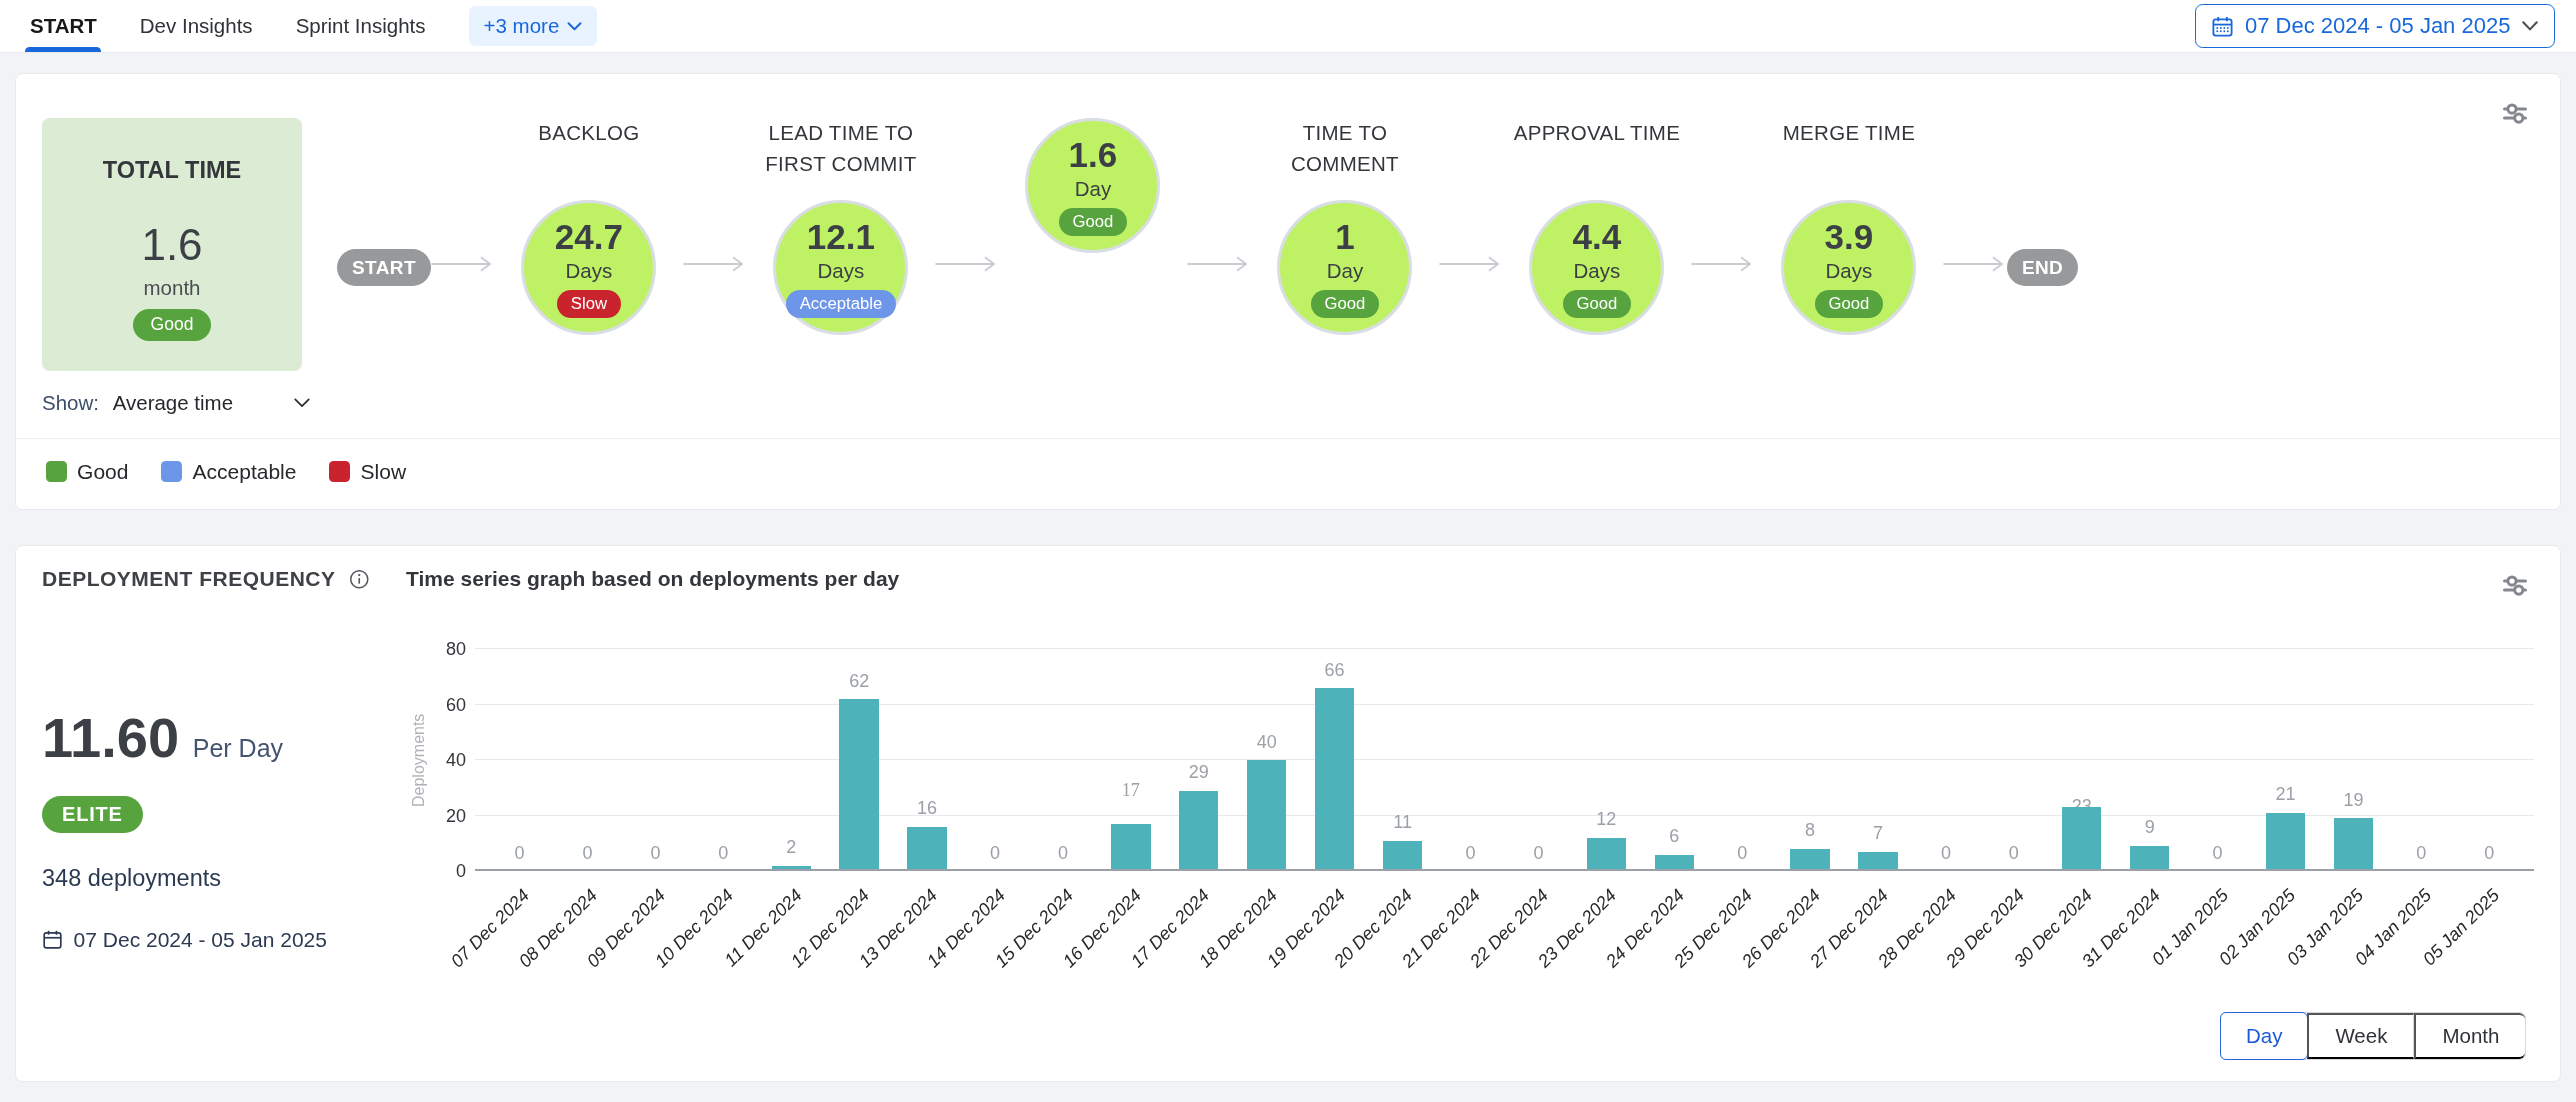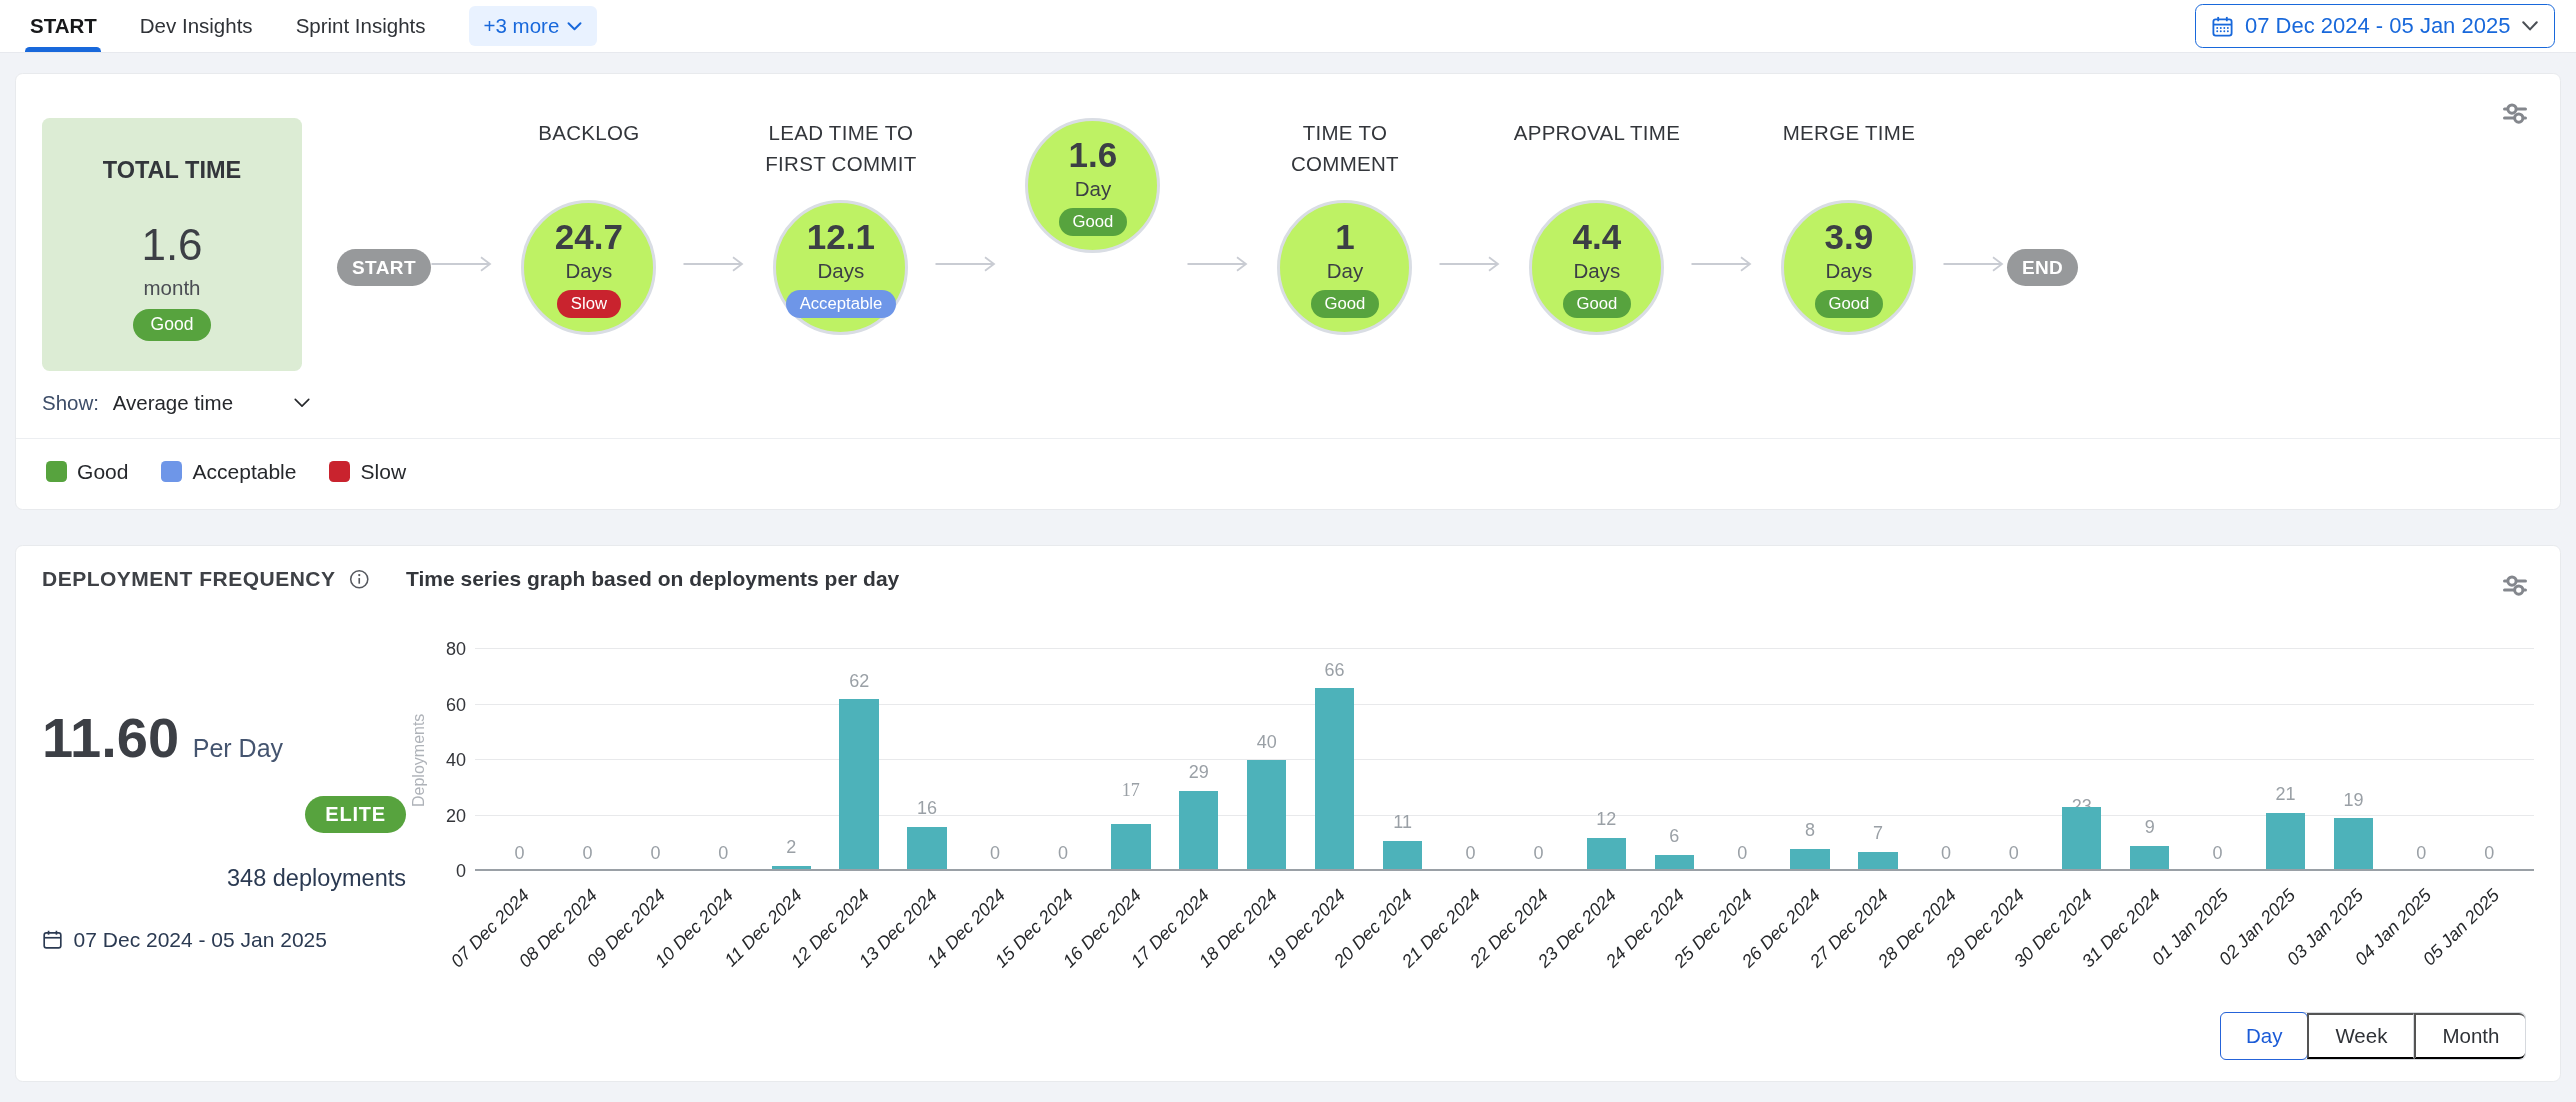--- a/index.html
+++ b/index.html
@@ -45,21 +45,21 @@
   .term-pill { background:#97999b; color:#fff; font-size:19px; font-weight:700; letter-spacing:0.4px; padding:7.6px 15px; border-radius:758px; margin-top:131px; }
   .flow-arrow { margin-top:137px; }
   .show-row { display:flex; align-items:center; gap:13.7px; margin-top:20px; font-size:20.5px; cursor:pointer; }
   .show-label { color:#3d4d68; }
   .show-value { color:#26282c; }
   .legend-row { display:flex; align-items:center; gap:33px; border-top:1.5px solid #eceef1; margin:23px -26px 0; padding:21px 30px 4.6px; }
   .legend-item { display:flex; align-items:center; gap:10.6px; font-size:21px; color:#26282c; }
   .legend-swatch { width:20.5px; height:20.5px; border-radius:4.6px; background:#888; }
   
   .deploy-body { display:flex; align-items:flex-start; }
-  .deploy-left { width:364px; flex:none;text-align:right; }
+  .deploy-left { width:364px; flex:none; }
   .rate-row { margin-top:114px; display:flex; align-items:baseline; gap:13.7px; }
   .rate-value { font-size:56px; font-weight:600; color:#3c3f45; }
   .rate-unit { font-size:25px; color:#44546f; }
   .tier-pill { display:inline-block; background:#57a33e; color:#fff; font-size:20px; font-weight:700; letter-spacing:0.8px; padding:6.8px 20px; border-radius:758px; margin-top:26px; }
   .deploy-count { font-size:23.5px; color:#2b3a52; margin-top:32px; }
   .deploy-range { display:flex; align-items:center; gap:10.6px; font-size:21px; color:#2b3a52; margin-top:36px; }
   .deploy-right { flex:1; min-width:0; }
   .chart-title { font-size:21px; font-weight:700; color:#33363b; }
   .chart { display:flex; align-items:stretch; height:222px; margin-top:58px; }
   .y-axis-label { writing-mode:vertical-rl; transform:rotate(180deg); font-size:16px; color:#aeb2b8; display:flex; align-items:center; justify-content:center; width:26px; }

